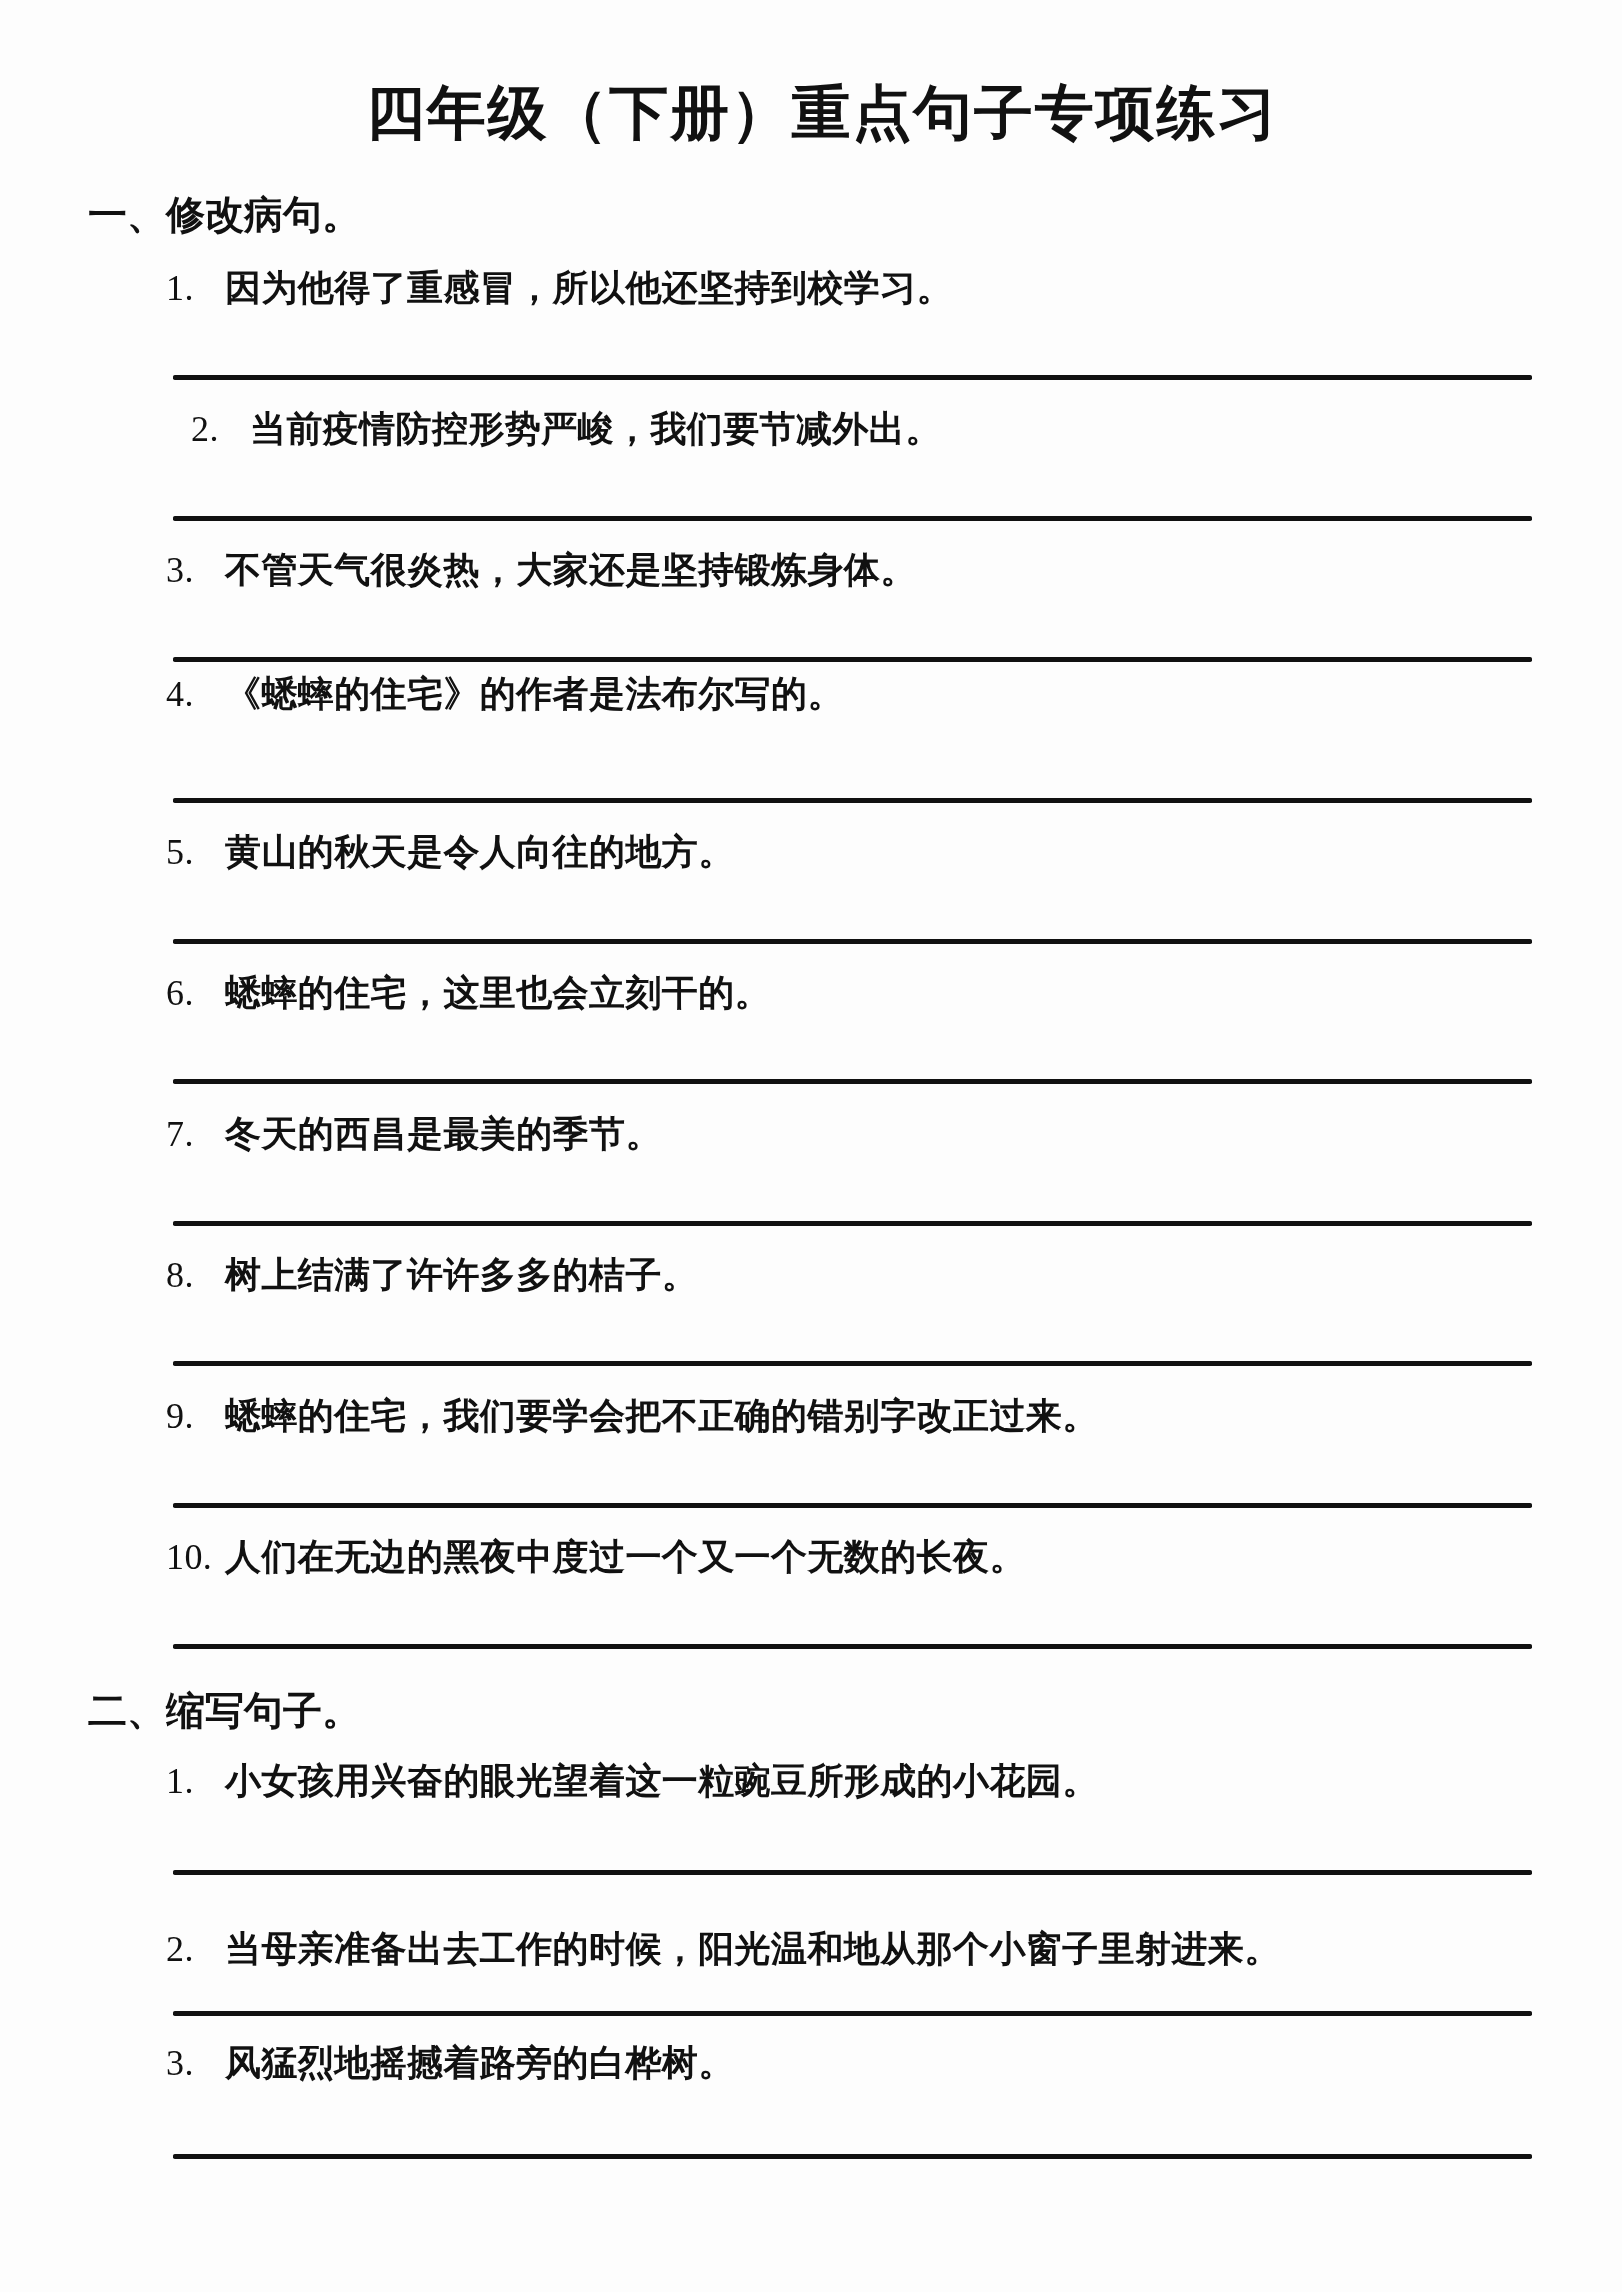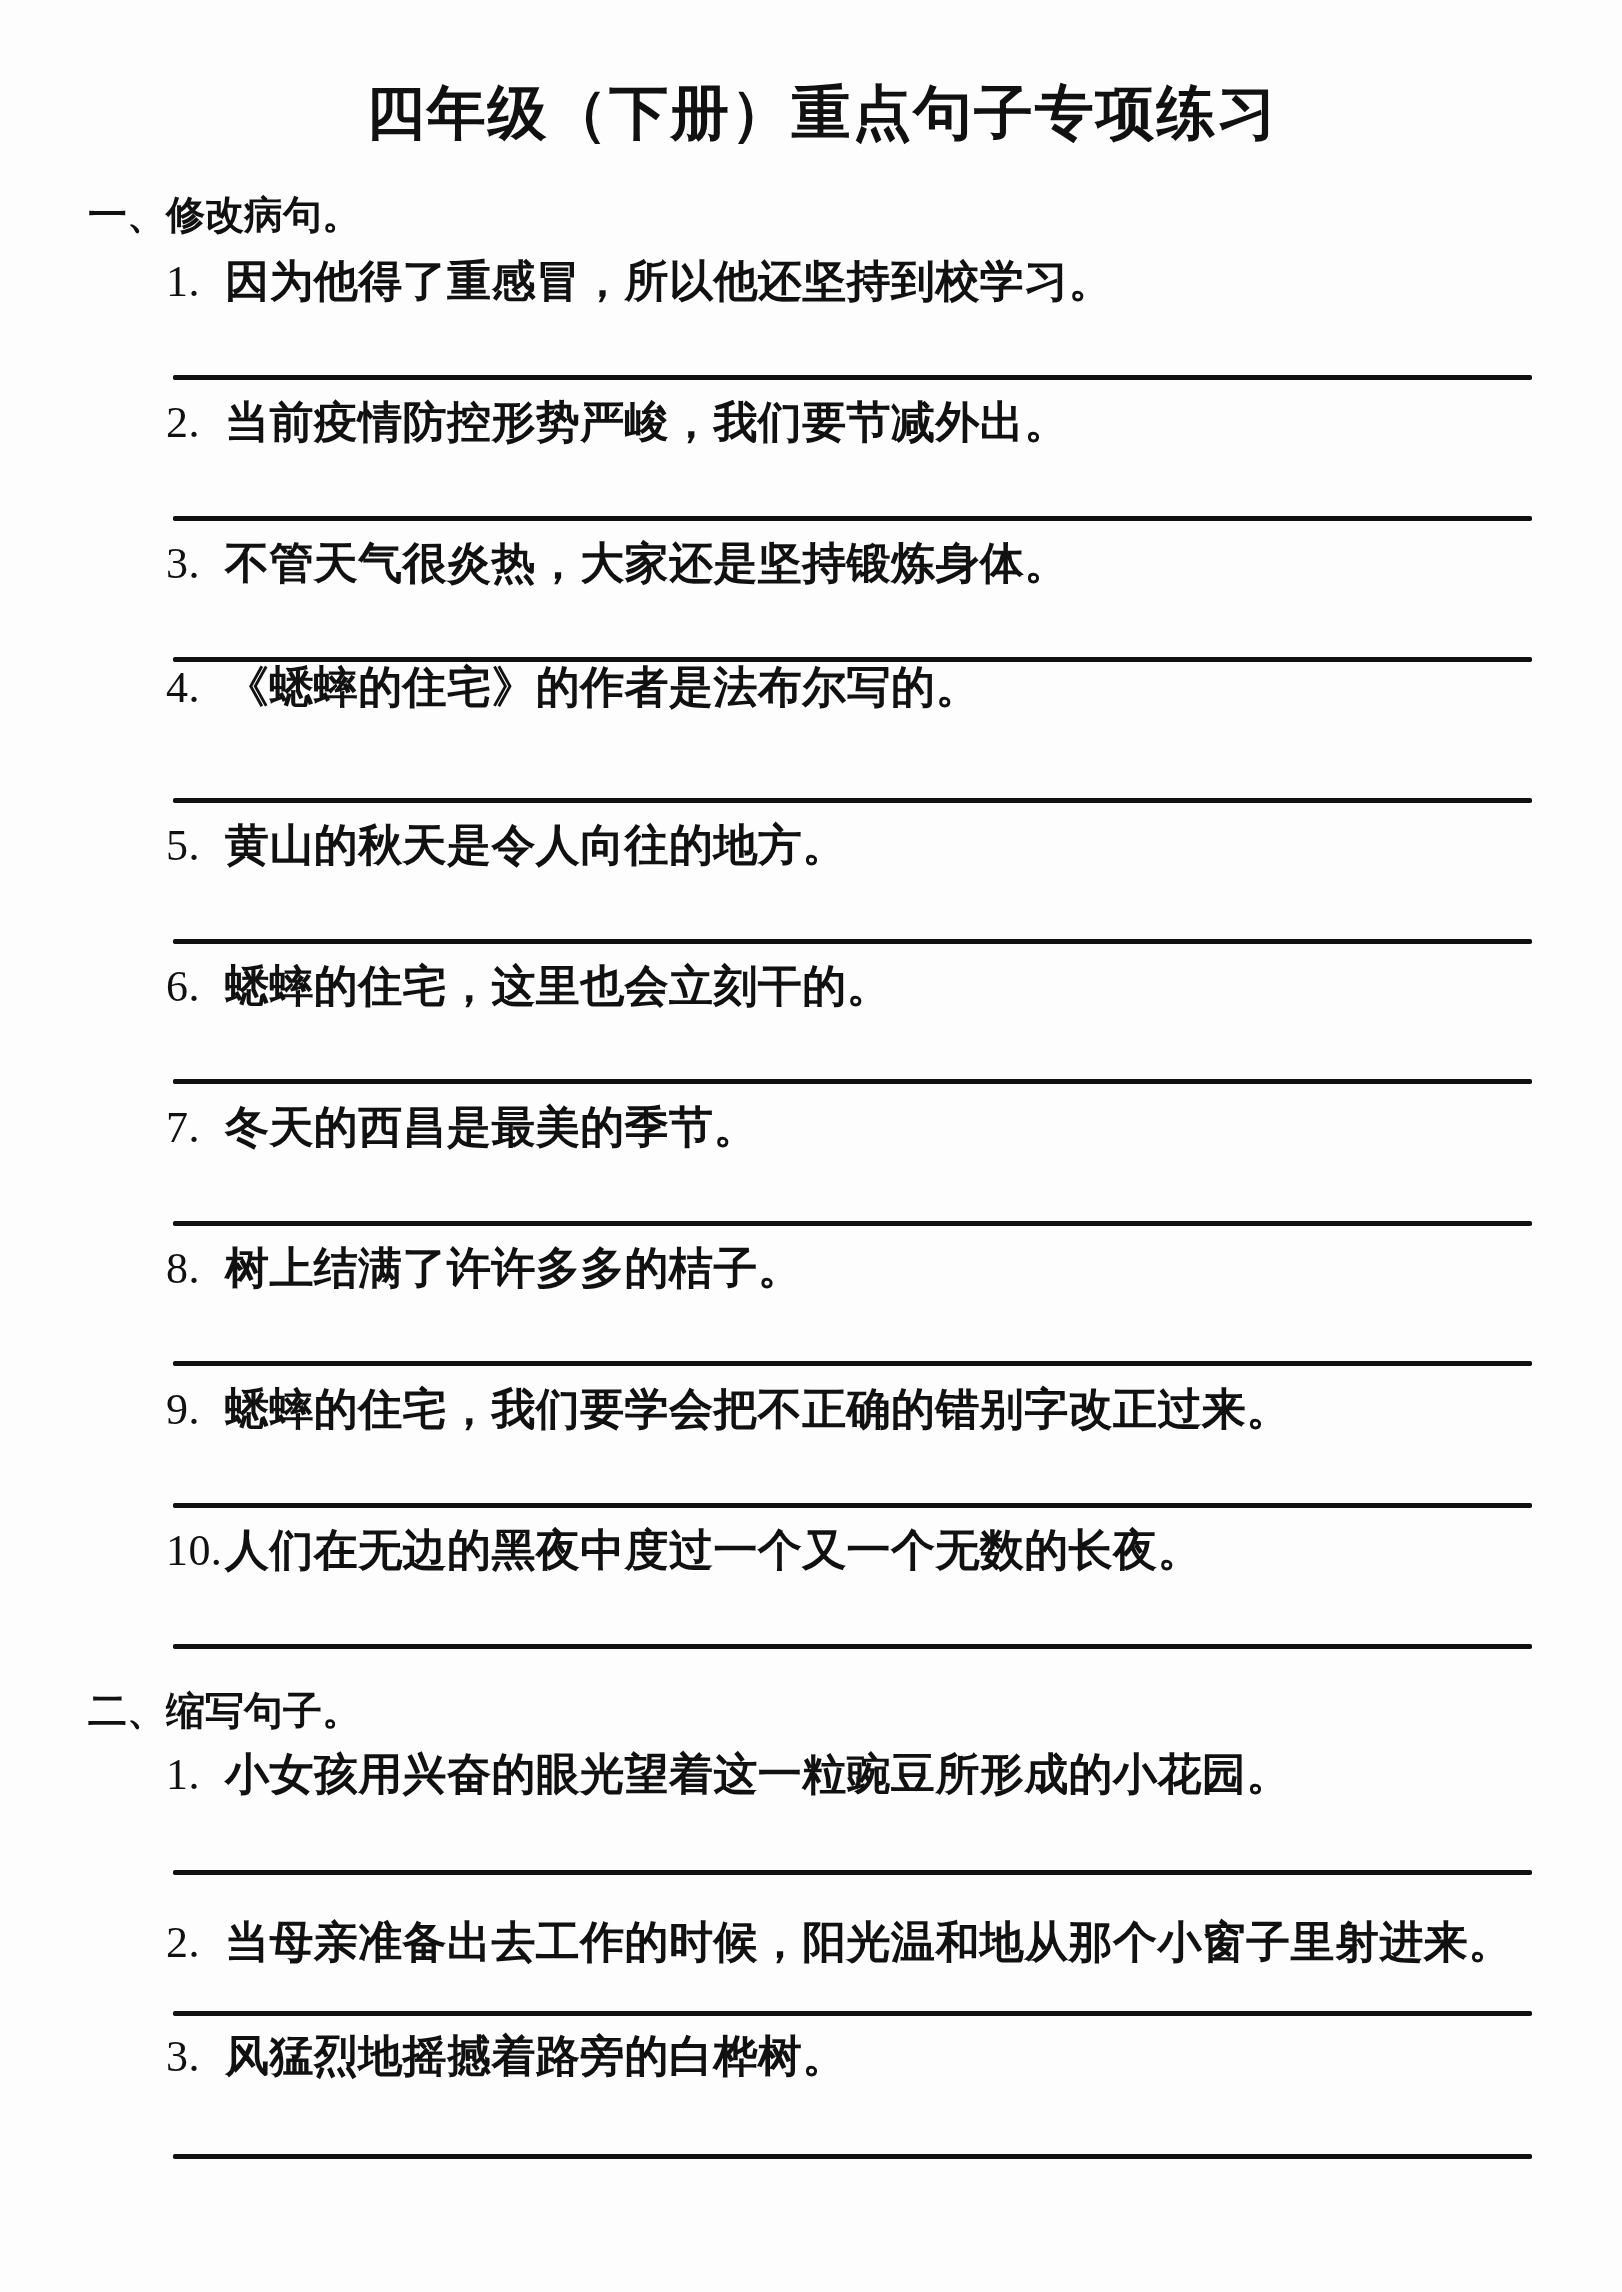--- a/index.html
+++ b/index.html
@@ -30,23 +30,23 @@
       position: absolute;
       left: 88px;
       font-size: 39px;
       font-weight: bold;
       line-height: 54px;
       font-family: Liberation Serif, serif;
     }
     .question {
       position: absolute;
       left: 166px;
-      font-size: 44px;
+      font-size: 36px;
       font-weight: bold;
-      line-height: 38px;
+      line-height: 52px;
       white-space: nowrap;
       letter-spacing: 0.4px;
     }
     .question .num {
       display: inline-block;
       min-width: 59px;
       font-family: "Liberation Serif", "DejaVu Serif", serif;
       font-weight: normal;
     }
     .answer-line {
@@ -74,21 +74,21 @@
 
 <div class="title">四年级（下册）重点句子专项练习</div>
 
 <div class="section-heading" style="top:188px;">一、修改病句。</div>
 
 <div class="question" style="top:262px;">
   <span class="num">1.</span><span>因为他得了重感冒，所以他还坚持到校学习。</span>
 </div>
 <div class="answer-line" style="top:375px;"></div>
 
-<div class="question" style="top:403px;">
+<div class="question" style="top:403px;margin-left:25px;">
   <span class="num">2.</span><span>当前疫情防控形势严峻，我们要节减外出。</span>
 </div>
 <div class="answer-line" style="top:516px;"></div>
 
 <div class="question" style="top:544px;">
   <span class="num">3.</span><span>不管天气很炎热，大家还是坚持锻炼身体。</span>
 </div>
 <div class="answer-line" style="top:657px;"></div>
 
 <div class="question" style="top:668px;">

